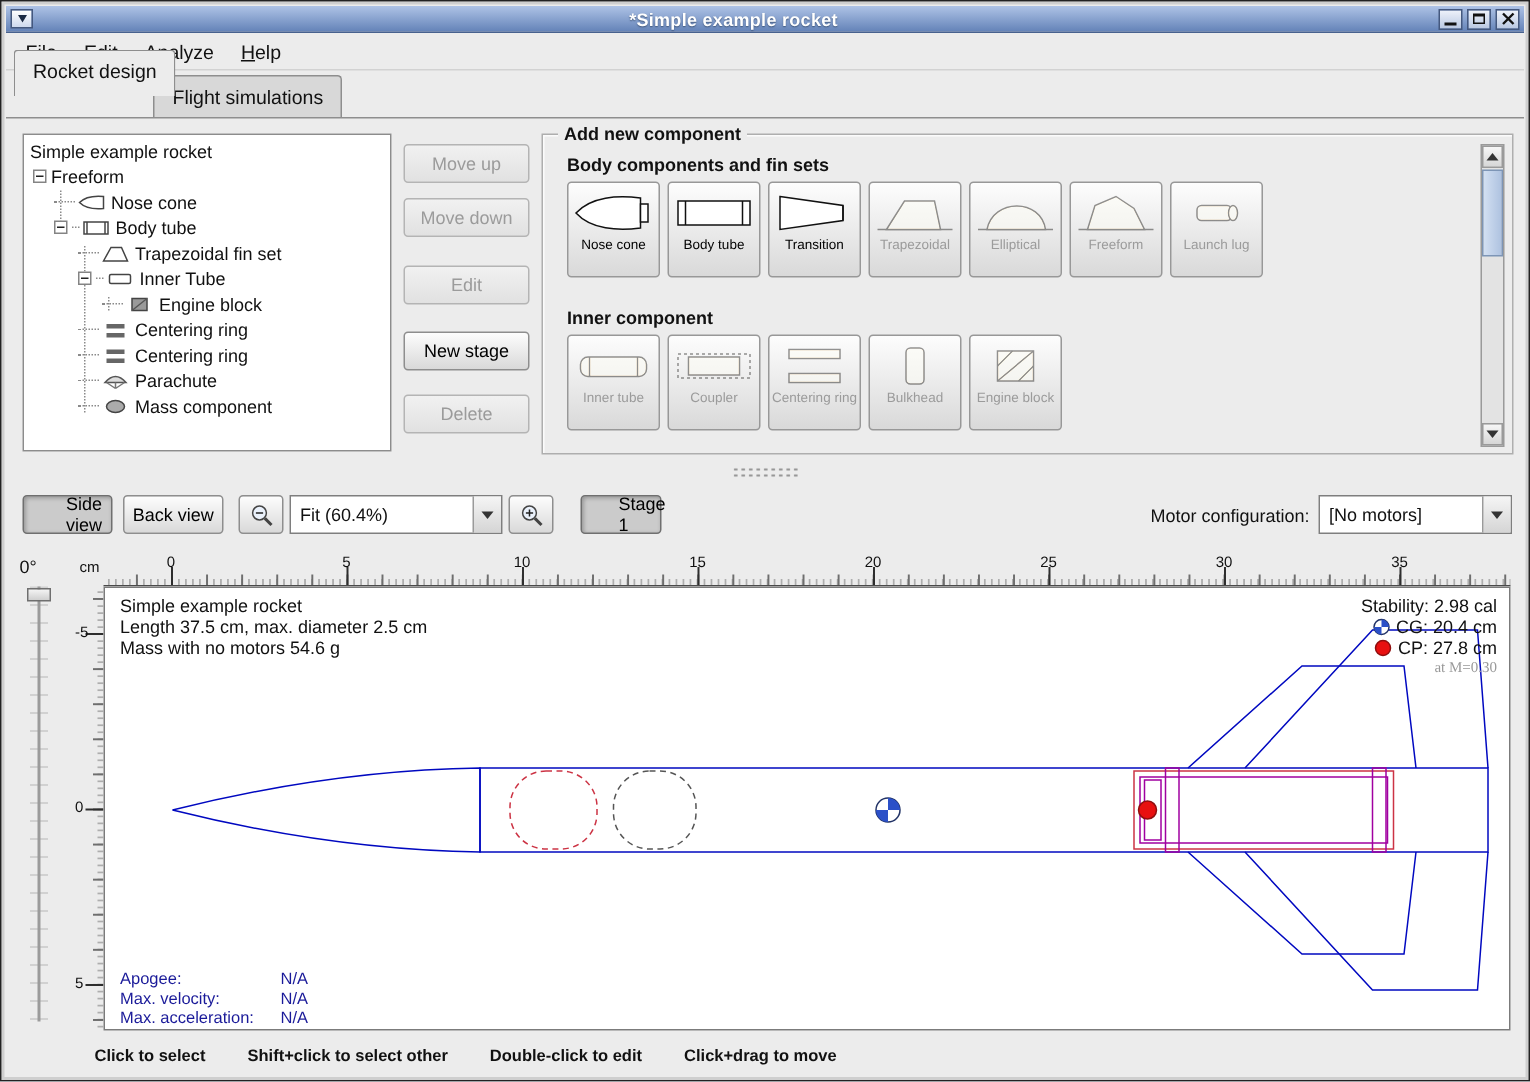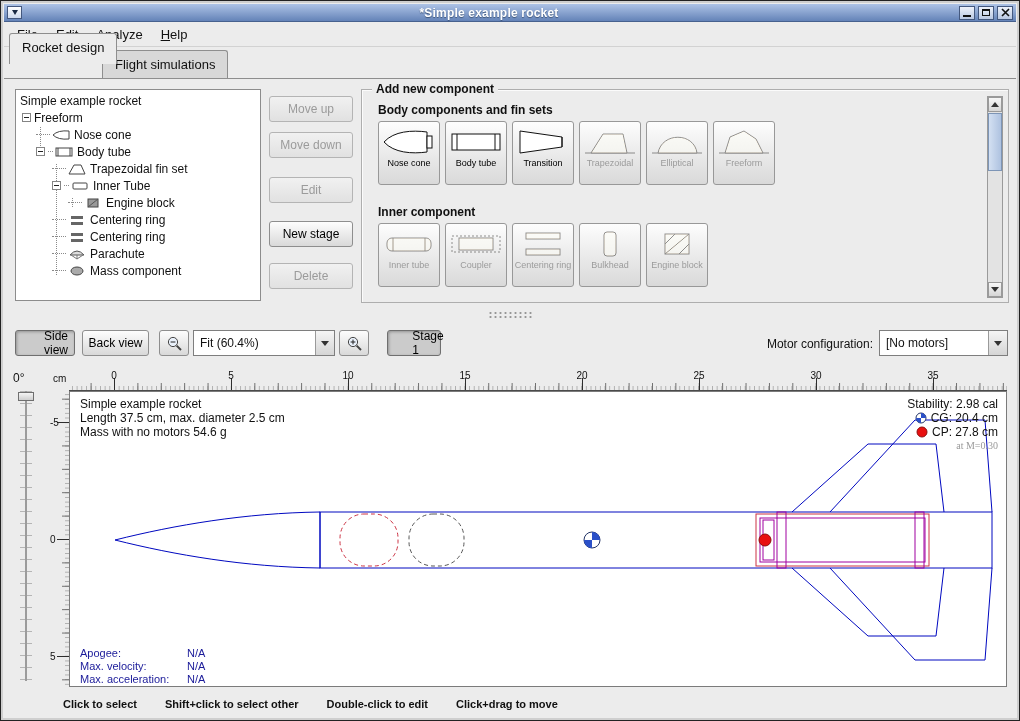--- a/index.html
+++ b/index.html
@@ -272,20 +272,29 @@
         <span class="clabel">Elliptical</span>
       </div>
       <div class="comp-btn disabled">
         <svg width="54" height="32">
             <g stroke="#111" fill="#fff">
               <line x1="2" y1="27" x2="52" y2="27"></line>
               <path d="M8,27 L13,11 L27,5 L39,13 L46,27 Z"></path>
             </g>
           </svg>
         <span class="clabel">Freeform</span>
+      </div>
+      <div class="comp-btn disabled">
+        <svg width="54" height="32">
+            <g stroke="#111" fill="#fff">
+              <rect x="14" y="11" width="23" height="10" rx="3"></rect>
+              <ellipse cx="38" cy="16" rx="3" ry="5"></ellipse>
+            </g>
+          </svg>
+        <span class="clabel">Launch lug</span>
       </div>
     </div>
 
     <span class="gb-section" style="left:16px;top:115px;">Inner component</span>
 
     <div class="comp-row" style="left:16px;top:133px;">
       <div class="comp-btn disabled">
         <svg width="54" height="32">
             <g stroke="#111" fill="#fff">
               <rect x="5" y="10" width="44" height="13" rx="5"></rect>

